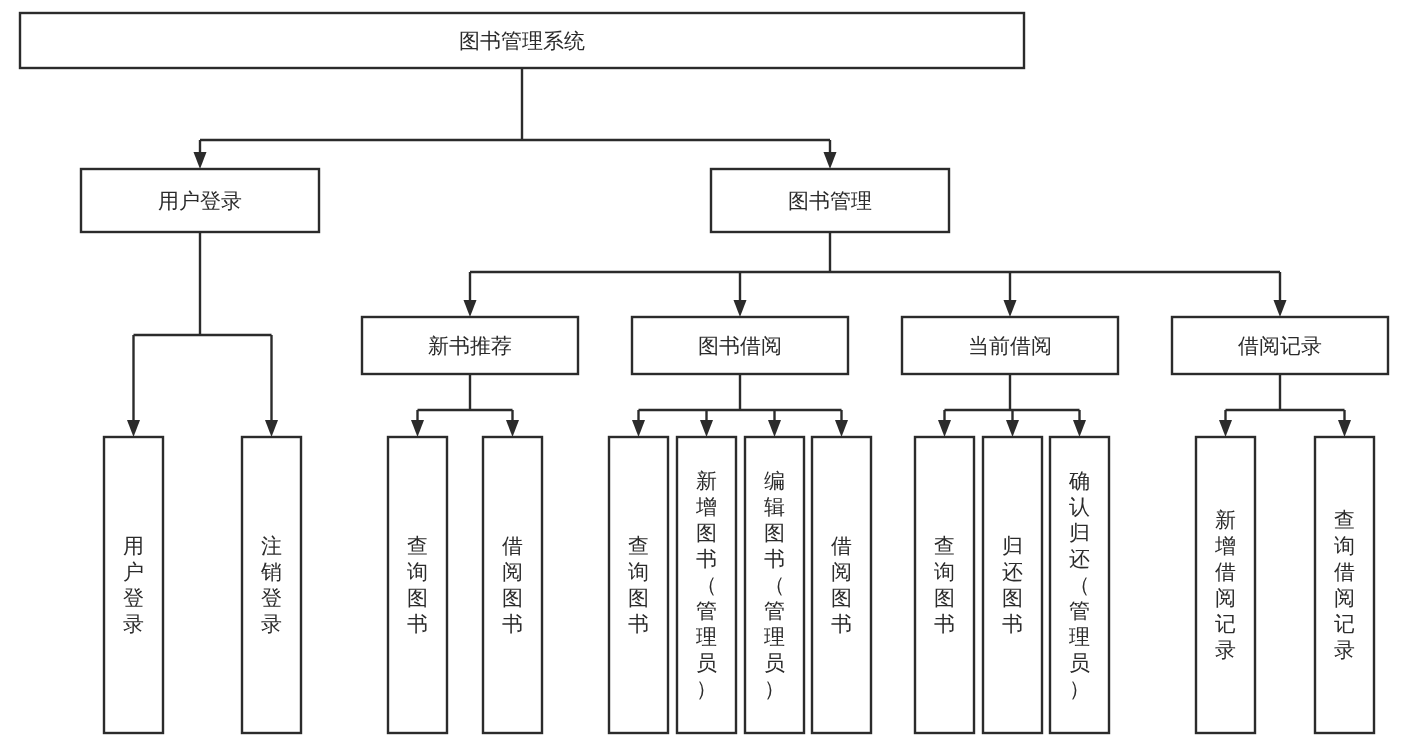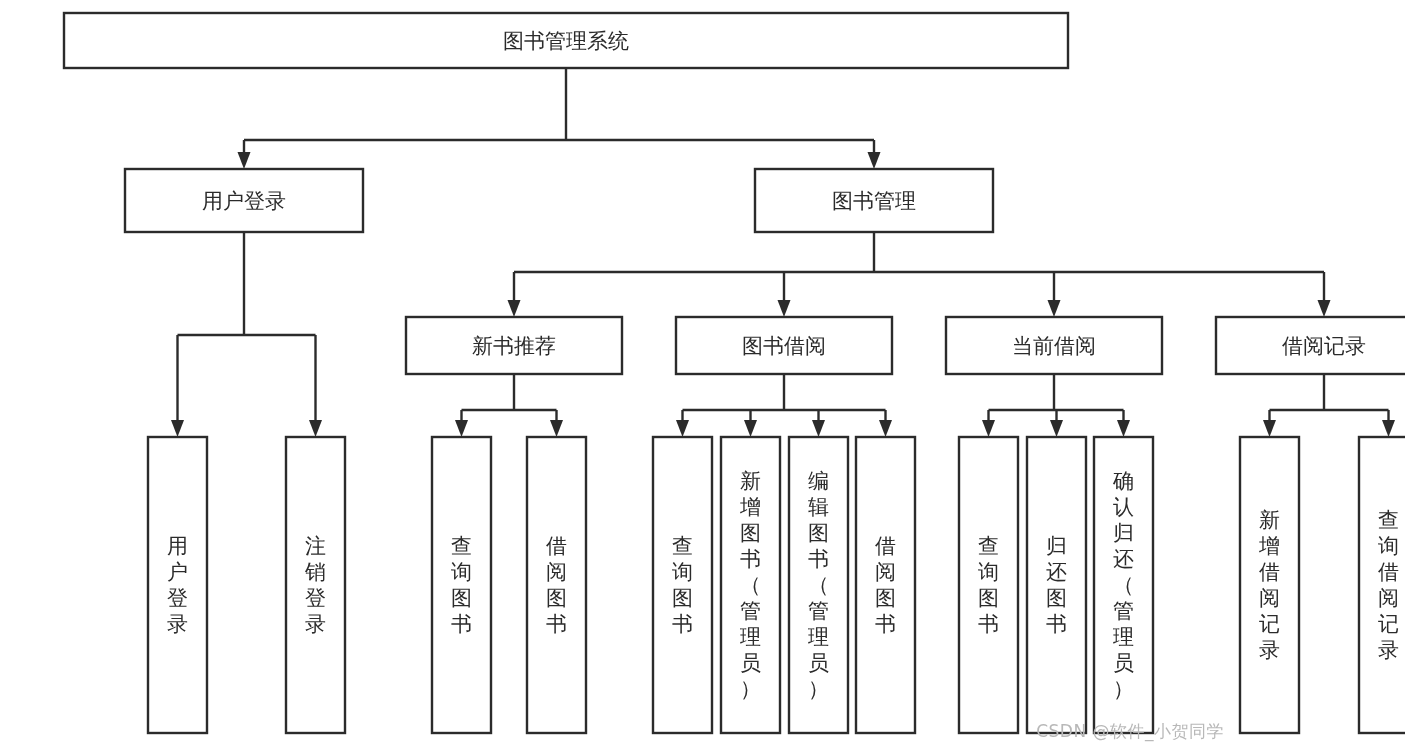--- a/index.html
+++ b/index.html
@@ -10,21 +10,20 @@
   body {
     width: 1405px;
     height: 747px;
     font-family: "DejaVu Sans", "Liberation Sans", sans-serif;
     overflow: hidden;
   }
   #diagram-root {
     position: relative;
     width: 1188px;
     height: 747px;
-    margin-left: 44px;
   }
   svg#flow-svg {
     position: absolute;
     top: 0;
     left: 0;
     width: 1405px;
     height: 747px;
     display: block;
   }
   .node-box {
@@ -202,14 +201,13 @@
         <g>
           <rect x="1196" y="437" width="59" height="296" class="node-box"></rect>
           <text x="1225.5" y="527.28" class="node-label-v"><tspan x="1225.5" dy="0">新</tspan><tspan x="1225.5" dy="26">增</tspan><tspan x="1225.5" dy="26">借</tspan><tspan x="1225.5" dy="26">阅</tspan><tspan x="1225.5" dy="26">记</tspan><tspan x="1225.5" dy="26">录</tspan></text>
         </g>
         <g>
           <rect x="1315" y="437" width="59" height="296" class="node-box"></rect>
           <text x="1344.5" y="527.28" class="node-label-v"><tspan x="1344.5" dy="0">查</tspan><tspan x="1344.5" dy="26">询</tspan><tspan x="1344.5" dy="26">借</tspan><tspan x="1344.5" dy="26">阅</tspan><tspan x="1344.5" dy="26">记</tspan><tspan x="1344.5" dy="26">录</tspan></text>
         </g>
       </g>
   </svg>
-  <div class="watermark">CSDN @软件_小贺同学</div>
 </div>
 
 </body></html>

